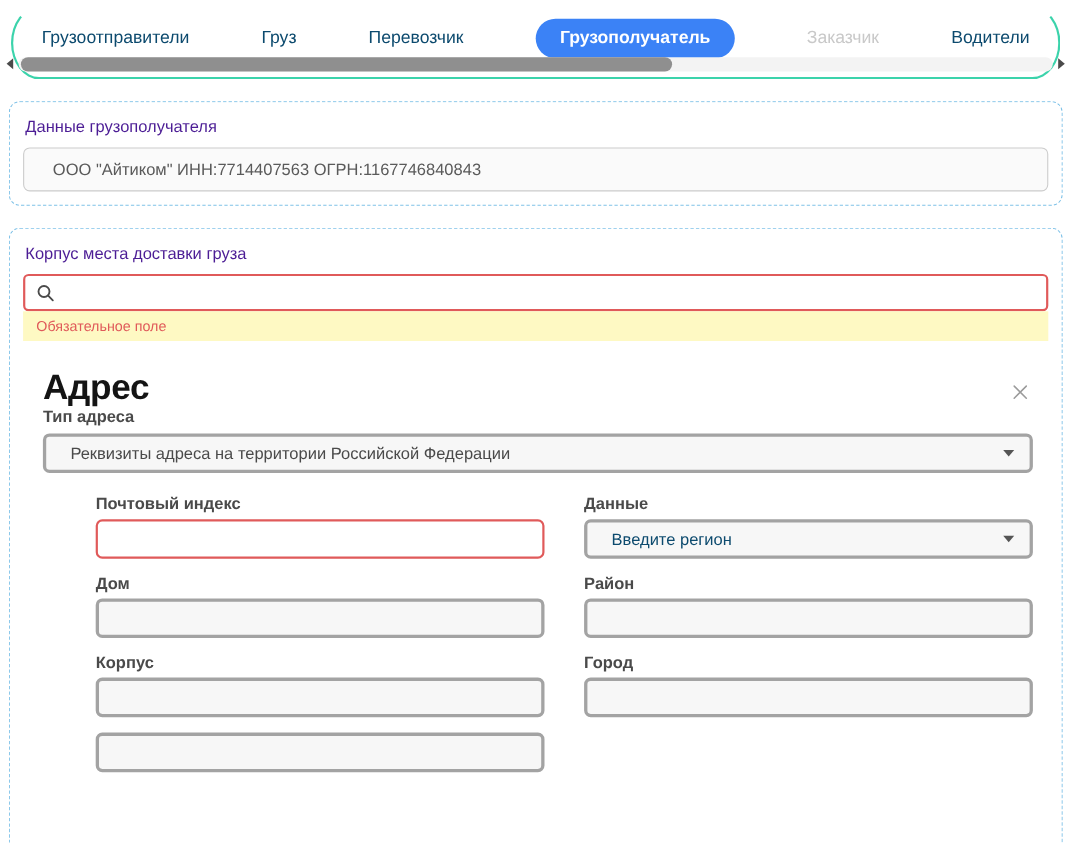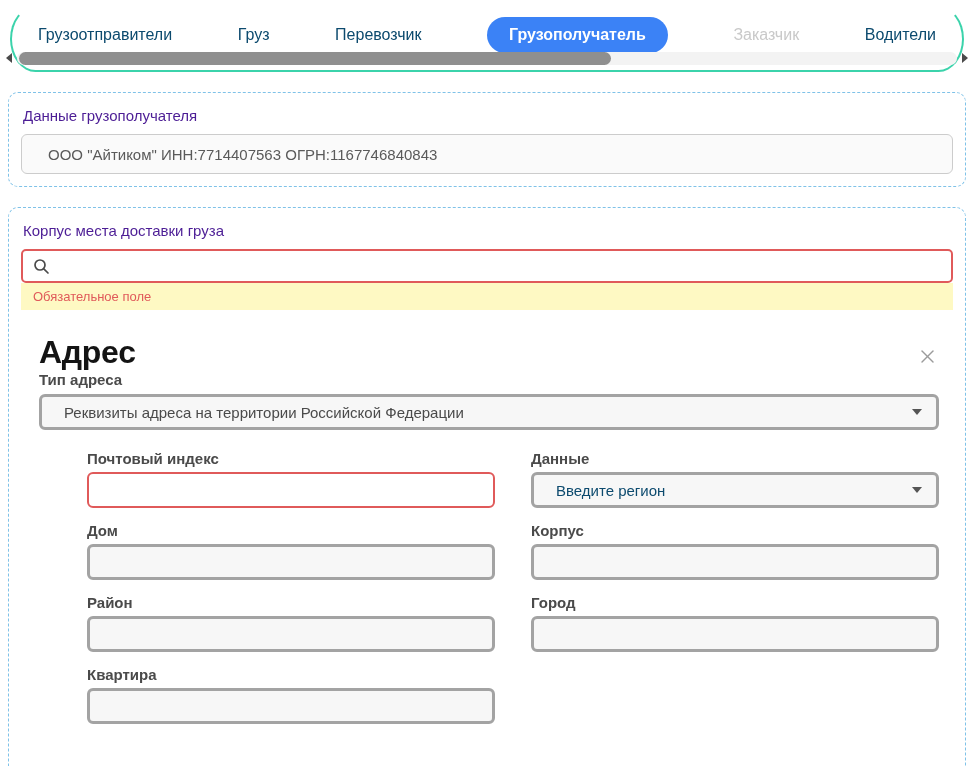--- a/index.html
+++ b/index.html
@@ -202,34 +202,33 @@
           <span class="caret"></span>
         </div>
       </div>
 
       <div class="field">
         <div class="field-label">Дом</div>
         <input class="input" type="text" value="" style="">
       </div>
 
       <div class="field">
+        <div class="field-label">Район</div>
+        <input class="input" type="text" value="" style="">
+      </div>
+
+      <div class="field">
         <div class="field-label">Корпус</div>
         <input class="input" type="text" value="" style="">
       </div>
 
       <div class="field">
-        <div class="field-label">Район</div>
-        <input class="input" type="text" value="" style="">
-      </div>
-
-      <div class="field">
         <div class="field-label">Город</div>
         <input class="input" type="text" value="" style="">
       </div>
 
       <div class="field">
-        <div class="field-label">Квартира</div>
         <input class="input" type="text" value="" style="">
       </div>
 
     </div>
   </div>
 </div>
 
 </body></html>

